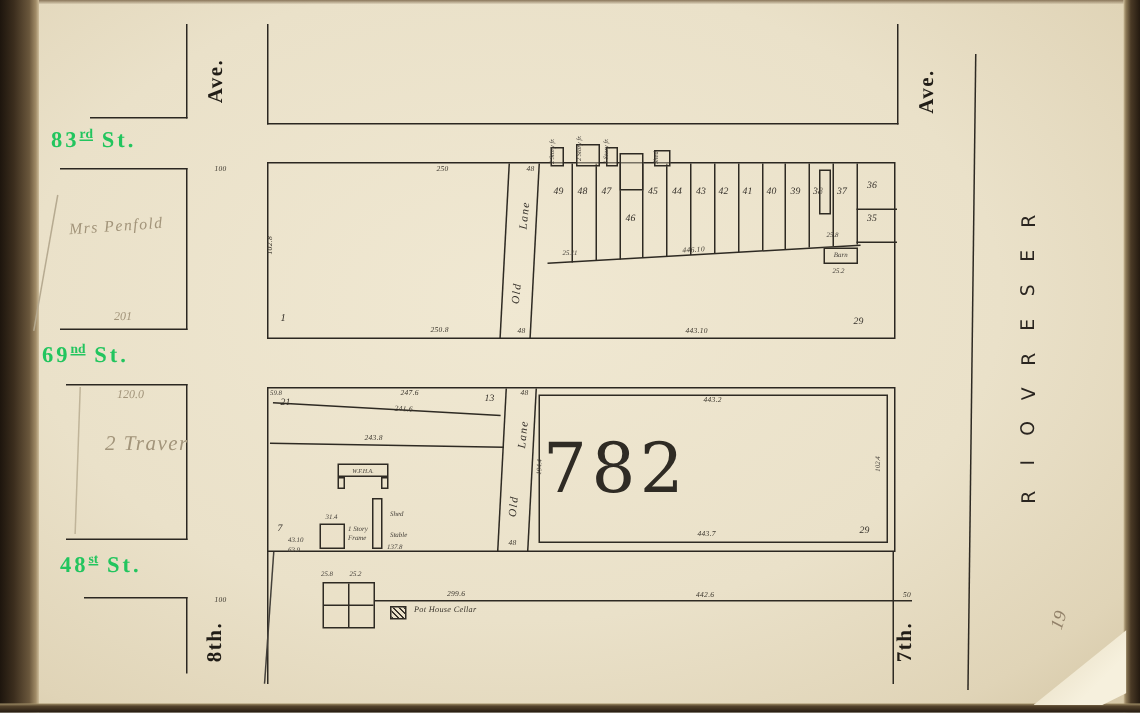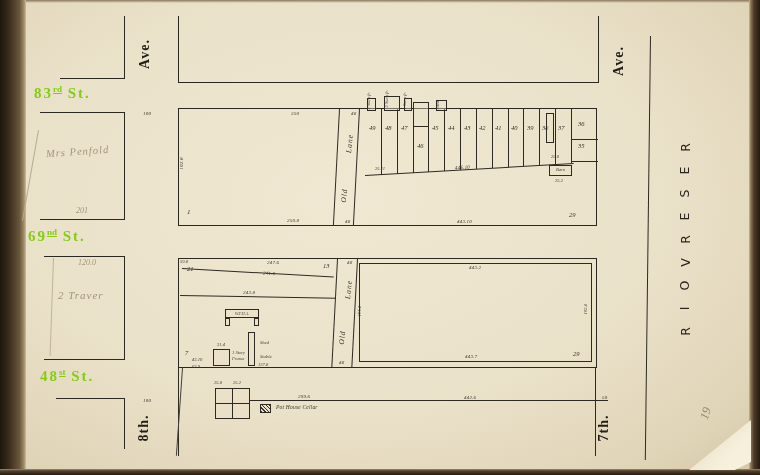--- a/index.html
+++ b/index.html
@@ -9,21 +9,21 @@
   .binding{position:absolute;left:0;top:0;bottom:0;width:26px;background:linear-gradient(90deg,#1d150d,#3b2d1d 35%,#6a573c 75%,#a08b67 92%,#cdbd9b 100%);}
   .right-edge{position:absolute;right:0;top:0;bottom:0;width:11px;background:linear-gradient(270deg,#241a10,#4a3a26 55%,#8d7a58 85%,#cbbb97 100%);}
   .bottom-edge{position:absolute;left:0;right:0;bottom:0;height:6px;background:linear-gradient(0deg,#241a10,#54432c 70%,#a39169 100%);}
   .top-edge{position:absolute;left:26px;right:11px;top:0;height:3px;background:linear-gradient(180deg,#8a765a,rgba(201,187,156,0));}
   .curl{position:absolute;right:9px;bottom:5px;width:62px;height:50px;background:linear-gradient(135deg,#e3d8bc,#f6f0dd 70%);clip-path:polygon(100% 0,100% 84%,74% 100%,0 100%);box-shadow:-3px -3px 6px rgba(80,62,35,.25);}
   
   .vl{position:absolute;border-left:1px solid #2e2a23;width:0;}
   .hl{position:absolute;border-top:1px solid #2e2a23;height:0;}
   .blk{position:absolute;box-sizing:border-box;border:1.3px solid #2b2721;}
   
-  .street{position:absolute;font-weight:bold;font-size:15px;letter-spacing:2px;color:#84cc16;white-space:nowrap;}
+  .street{position:absolute;font-weight:bold;font-size:15px;letter-spacing:2px;color:#22c55e;white-space:nowrap;}
   .street sup{font-size:9px;text-decoration:underline;letter-spacing:0;}
   .avev{position:absolute;font-weight:bold;font-size:14px;letter-spacing:1px;color:#211d17;text-align:center;transform:rotate(-90deg);white-space:nowrap;}
   .bignum{position:absolute;font-family:"DejaVu Serif",serif;font-size:46px;letter-spacing:3px;color:#2f2b24;line-height:1;}
   .lot{position:absolute;font-style:italic;font-size:6.5px;color:#35302a;white-space:nowrap;line-height:1;}
   .m{position:absolute;font-style:italic;font-size:5px;color:#3a352c;white-space:nowrap;line-height:1;letter-spacing:.2px;}
   .m2{position:absolute;font-style:italic;font-size:4.6px;color:#45403a;white-space:nowrap;line-height:1;}
   .bnote{position:absolute;font-style:italic;font-size:4.4px;color:#45403a;white-space:nowrap;transform:rotate(-90deg);transform-origin:left bottom;line-height:1;}
   .lane-lbl{position:absolute;font-style:italic;font-size:7.5px;color:#35302a;transform:rotate(-84deg);transform-origin:center;letter-spacing:1px;white-space:nowrap;}
   .pencil{position:absolute;font-style:italic;color:#a2947a;white-space:nowrap;}
   .bldg{position:absolute;box-sizing:border-box;border:1px solid #2e2a23;background:rgba(234,225,201,.4);}
@@ -139,20 +139,21 @@
     <div class="lot" style="left:144px;top:4px;">13</div>
     <div class="hl" style="left:1px;top:36px;width:156px;transform:rotate(1deg);transform-origin:left top;"></div>
     <div class="m" style="left:64px;top:31px;">243.8</div>
     <div class="vl" style="left:158px;top:0;height:109px;transform:rotate(3deg);transform-origin:top;"></div>
     <div class="vl" style="left:178px;top:0;height:109px;transform:rotate(3deg);transform-origin:top;"></div>
     <div class="lane-lbl" style="left:160px;top:26px;">Lane</div>
     <div class="lane-lbl" style="left:156px;top:74px;">Old</div>
     <div class="m" style="left:168px;top:1px;">48</div>
     <div class="m" style="left:160px;top:101px;">48</div>
     <div class="m2" style="left:176px;top:50px;transform:rotate(-88deg);">194.4</div>
+    <div class="bignum" style="left:183px;top:30px;">782</div>
     <div class="abs" style="left:180px;top:4px;width:233px;height:99px;border:1px solid #2e2a23;box-sizing:border-box;"></div>
     <div class="m" style="left:290px;top:6px;">443.2</div>
     <div class="m2" style="left:402px;top:48px;transform:rotate(-90deg);">102.4</div>
     <div class="m" style="left:286px;top:95px;">443.7</div>
     <div class="lot" style="left:394px;top:92px;">29</div>
 
     <div class="bldg" style="left:46px;top:50px;width:34px;height:9px;display:flex;align-items:center;justify-content:center;">
       <span class="m2" style="position:static;font-size:4px;">W.F.H.A.</span>
     </div>
     <div class="bldg" style="left:46px;top:59px;width:5px;height:8px;"></div>
@@ -215,16 +216,16 @@
       </div>
     <div class="rl">
         <span>R</span>
       </div>
   </div>
   <div class="folio" style="left:700px;top:406px;">19</div>
 
   <div class="pencil" style="left:46px;top:146px;font-size:10.5px;letter-spacing:1px;transform:rotate(-4deg);">Mrs Penfold</div>
   <div class="pencil" style="left:76px;top:206px;font-size:8px;">201</div>
   <div class="pencil" style="left:78px;top:258px;font-size:8px;">120.0</div>
-  <div class="pencil" style="left:58px;top:289px;font-size:11px;letter-spacing:1px;">2 Traver</div>
+  <div class="pencil" style="left:70px;top:289px;font-size:14px;letter-spacing:1px;">2 Traver</div>
   <div class="abs" style="left:38px;top:130px;height:92px;border-left:1px solid #b6aa90;transform:rotate(10deg);transform-origin:top;"></div>
   <div class="abs" style="left:53px;top:258px;height:98px;border-left:1px solid #c0b499;transform:rotate(2deg);transform-origin:top;"></div>
 </div>
 
 </body></html>

